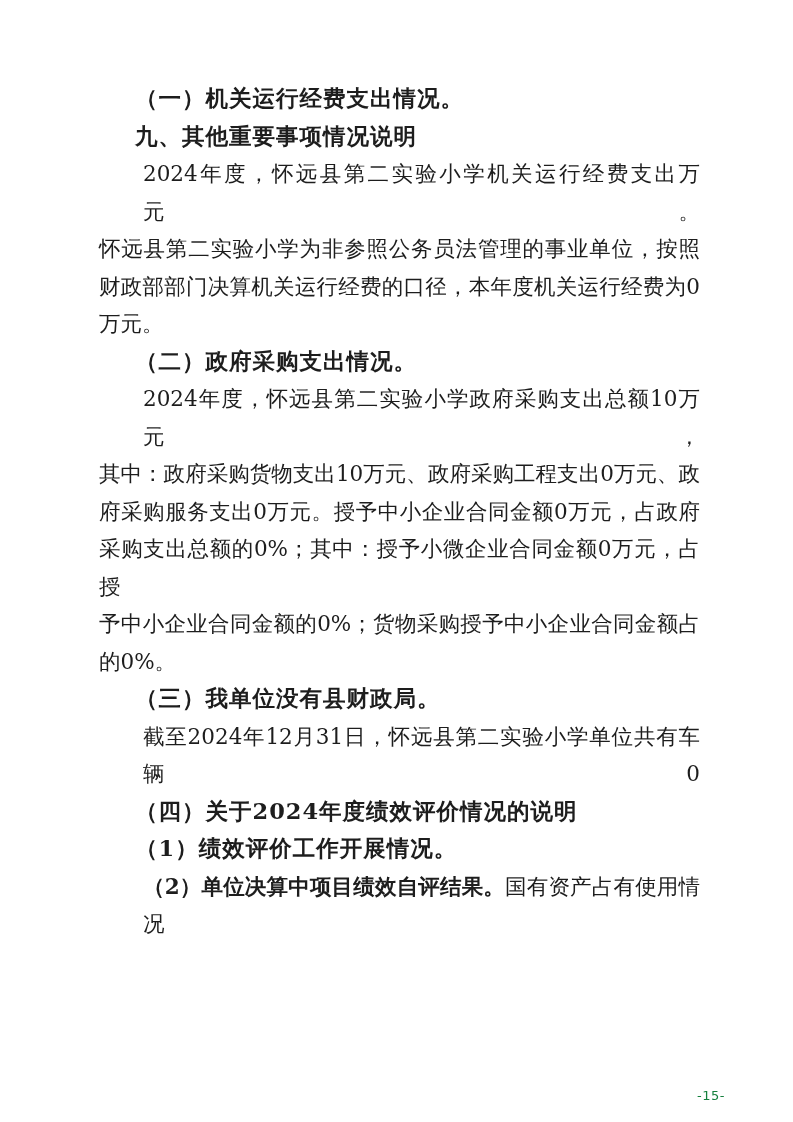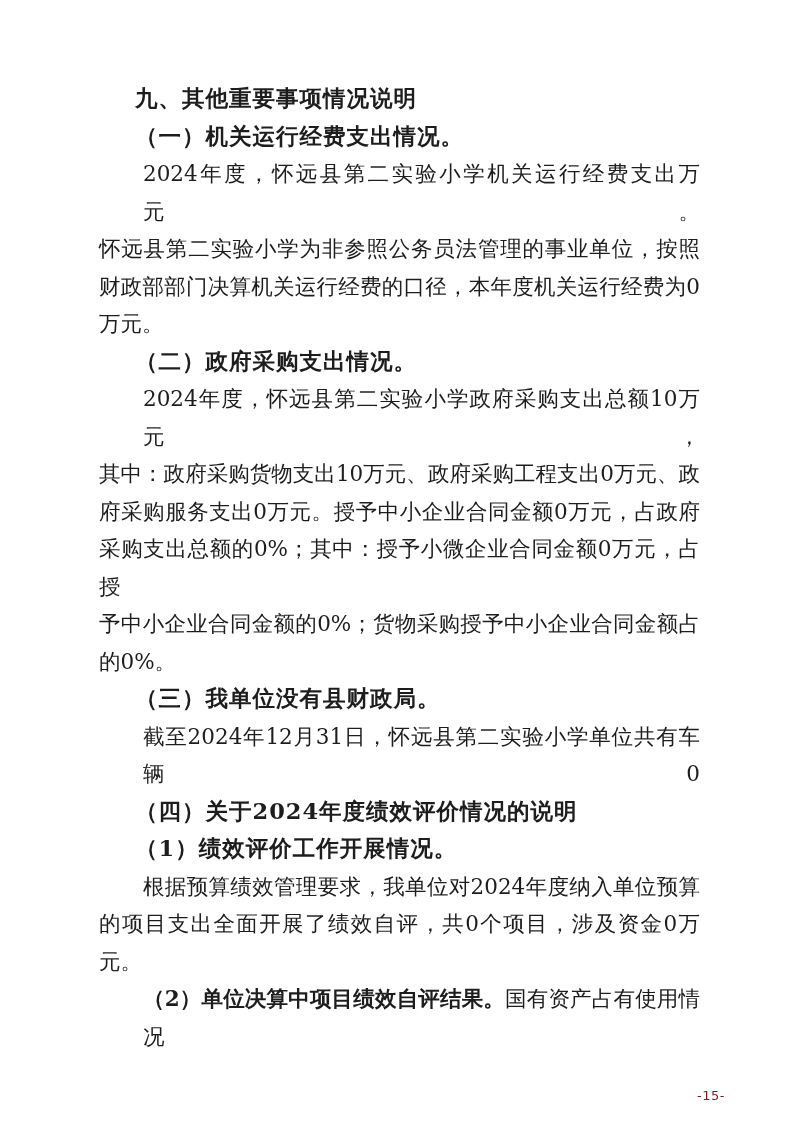--- a/index.html
+++ b/index.html
@@ -47,34 +47,34 @@
   }
   .seg.bold {
     font-weight: 700;
   }
   .page-number {
     position: absolute;
     top: 1088px;
     left: 697px;
     font-size: 13px;
     letter-spacing: 0.5px;
-    color: #7f1d1d;
+    color: #15803d;
     font-family: "DejaVu Sans", "Liberation Sans", sans-serif;
   }
 </style>
 </head>
 <body>
 
 <div class="page">
   <div class="content">
       <div class="block heading">
-        <div class="line no-justify indent"><span class="seg bold">九、其他重要事项情况说明</span></div>
+        <div class="line no-justify indent"><span class="seg bold">（一）机关运行经费支出情况。</span></div>
       </div>
       <div class="block heading">
-        <div class="line no-justify indent"><span class="seg bold">（一）机关运行经费支出情况。</span></div>
+        <div class="line no-justify indent"><span class="seg bold">九、其他重要事项情况说明</span></div>
       </div>
       <div class="block body">
         <div class="line indent"><span class="seg">2024年度，怀远县第二实验小学机关运行经费支出万元　。</span></div>
         <div class="line"><span class="seg">怀远县第二实验小学为非参照公务员法管理的事业单位，按照</span></div>
         <div class="line"><span class="seg">财政部部门决算机关运行经费的口径，本年度机关运行经费为0</span></div>
         <div class="line no-justify"><span class="seg">万元。</span></div>
       </div>
       <div class="block heading">
         <div class="line no-justify indent"><span class="seg bold">（二）政府采购支出情况。</span></div>
       </div>
@@ -92,22 +92,17 @@
       <div class="block body">
         <div class="line indent"><span class="seg">截至2024年12月31日，怀远县第二实验小学单位共有车辆0</span></div>
       </div>
       <div class="block heading">
         <div class="line no-justify indent"><span class="seg bold">（四）关于2024年度绩效评价情况的说明</span></div>
       </div>
       <div class="block heading">
         <div class="line no-justify indent"><span class="seg bold">（1）绩效评价工作开展情况。</span></div>
       </div>
       <div class="block body">
-        <div class="line indent"><span class="seg">根据预算绩效管理要求，我单位对2024年度纳入单位预算</span></div>
-        <div class="line"><span class="seg">的项目支出全面开展了绩效自评，共0个项目，涉及资金0万</span></div>
-        <div class="line no-justify"><span class="seg">元。</span></div>
-      </div>
-      <div class="block body">
         <div class="line indent"><span class="seg bold">（2）单位决算中项目绩效自评结果。</span><span class="seg">国有资产占有使用情况</span></div>
       </div>
     </div>
   <div class="page-number">-15-</div>
 </div>
 
 </body></html>

